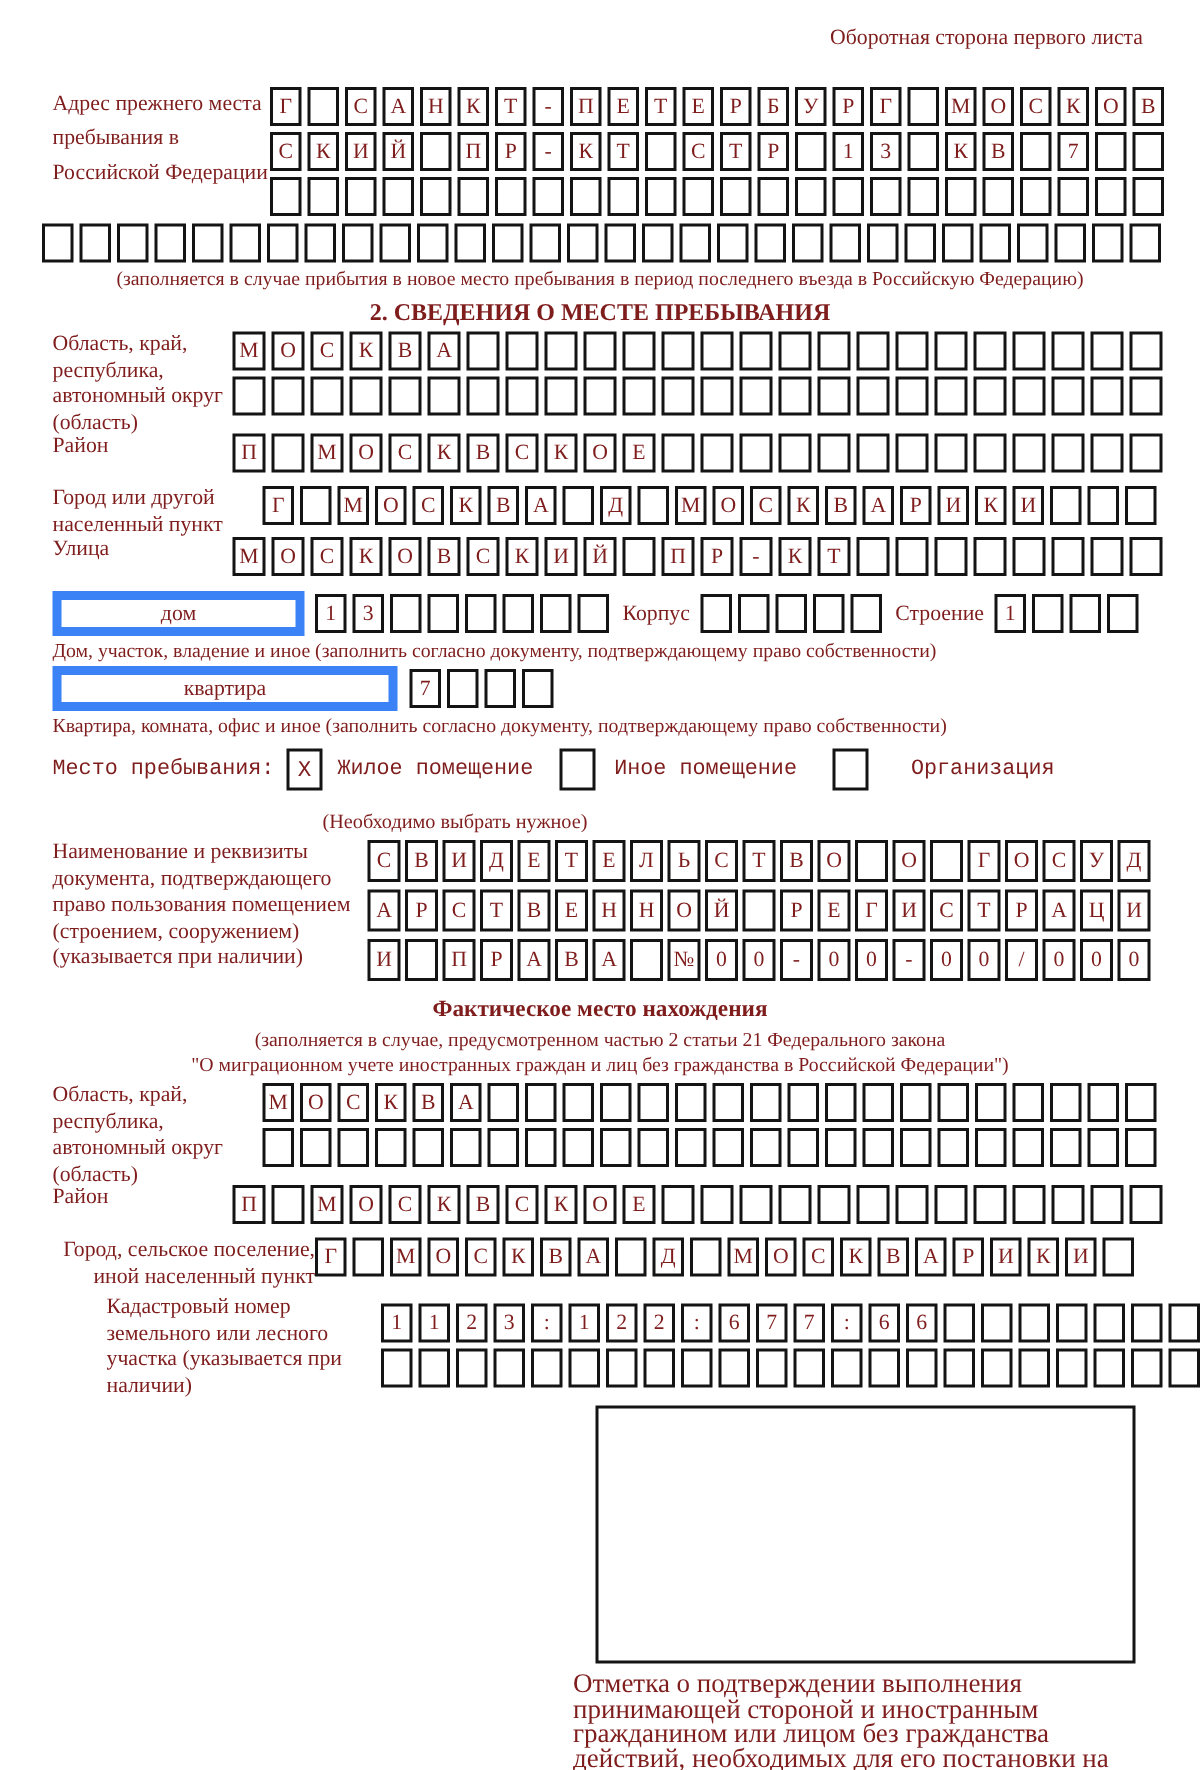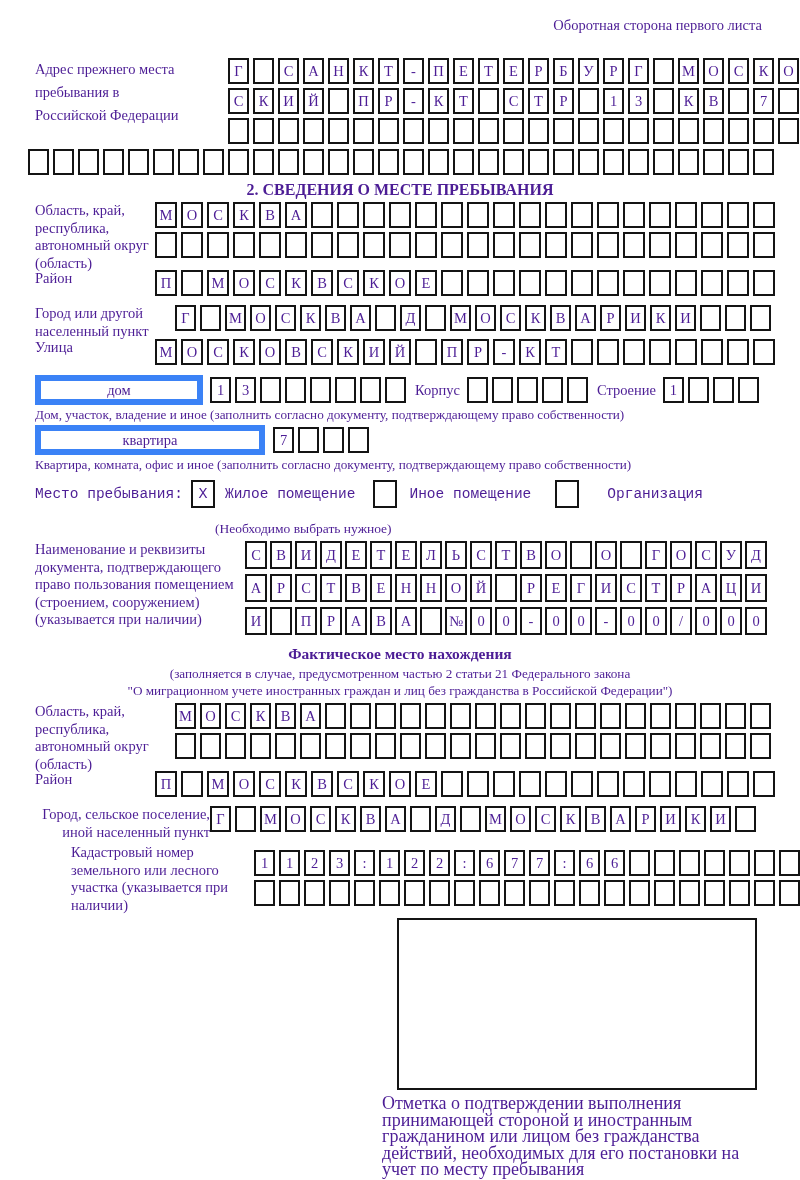--- a/index.html
+++ b/index.html
@@ -1,35 +1,35 @@
 <!DOCTYPE html>
 <html><head>
 <meta charset="utf-8">
 <style>
   html,body{margin:0;padding:0;background:#fff;}
-  .page{width:800px;height:1180px;background:#fff;color:#4c1d95;position:relative;overflow:hidden;
+  .page{width:800px;height:1180px;background:#fff;color:#7f1d1d;position:relative;overflow:hidden;
         font-family:"Liberation Serif","DejaVu Serif",serif;}
   .topnote{padding:17px 38px 0 0;text-align:right;font-size:14.5px;}
   .flexrow{display:flex;align-items:flex-start;}
   .label{font-size:14.5px;line-height:17.5px;}
   .lh23{line-height:23px;}
   .lw145{width:145px;flex:0 0 145px;}
   .lw120{width:120px;flex:0 0 120px;}
   .lw140{width:140px;flex:0 0 140px;}
   .lw175{width:175px;flex:0 0 175px;text-align:right;}
   .lw183{width:183px;flex:0 0 183px;}
   .lw210{width:210px;flex:0 0 210px;}
   .cellrow{display:flex;gap:4px;margin-bottom:4px;}
   .cell{width:21px;height:26px;border:2px solid #141414;box-sizing:border-box;background:#fff;
         display:inline-flex;align-items:center;justify-content:center;
         font-size:14.5px;flex:0 0 auto;}
   .w22 .cell{width:22px;}
   .doc .cell{width:22px;height:28px;}
   .doc .cellrow{gap:3px;margin-bottom:5px;}
-  .b-prev{margin:24px 0 0 35px;gap:48px;}
+  .b-prev{margin:24px 0 0 35px;}
   .fullrow{margin:1px 0 0 28px;}
   .note-c{text-align:center;font-size:13.2px;margin-top:3px;}
   .h2{margin-top:6px;text-align:center;font-size:16px;font-weight:bold;}
   .b-region{margin:3px 0 0 35px;height:68px;}
   .b-district{margin:0 0 0 35px;}
   .b-city{margin:5px 0 0 35px;height:34px;}
   .b-street{margin:0 0 0 35px;}
   .b-house{margin:6px 0 0 35px;align-items:center;}
   .namedbox{border:6px solid #3b82f6;height:30px;box-sizing:border-box;background:#fff;
             display:flex;align-items:center;justify-content:center;font-size:14.5px;flex:0 0 auto;}
@@ -169,20 +169,21 @@
       <span class="cell"></span>
       <span class="cell"></span>
       <span class="cell"></span>
       <span class="cell"></span>
       <span class="cell"></span>
       <span class="cell"></span>
       <span class="cell"></span>
       <span class="cell"></span>
       <span class="cell"></span>
     </div>
+  <div class="note-c">(заполняется в случае прибытия в новое место пребывания в период последнего въезда в Российскую Федерацию)</div>
 
   <div class="h2">2. СВЕДЕНИЯ О МЕСТЕ ПРЕБЫВАНИЯ</div>
 
   <div class="flexrow b-region">
     <div class="label lw120">Область, край, республика, автономный округ (область)</div>
     <div class="grid w22">
       <div class="cellrow">
           <span class="cell">М</span>
           <span class="cell">О</span>
           <span class="cell">С</span>

